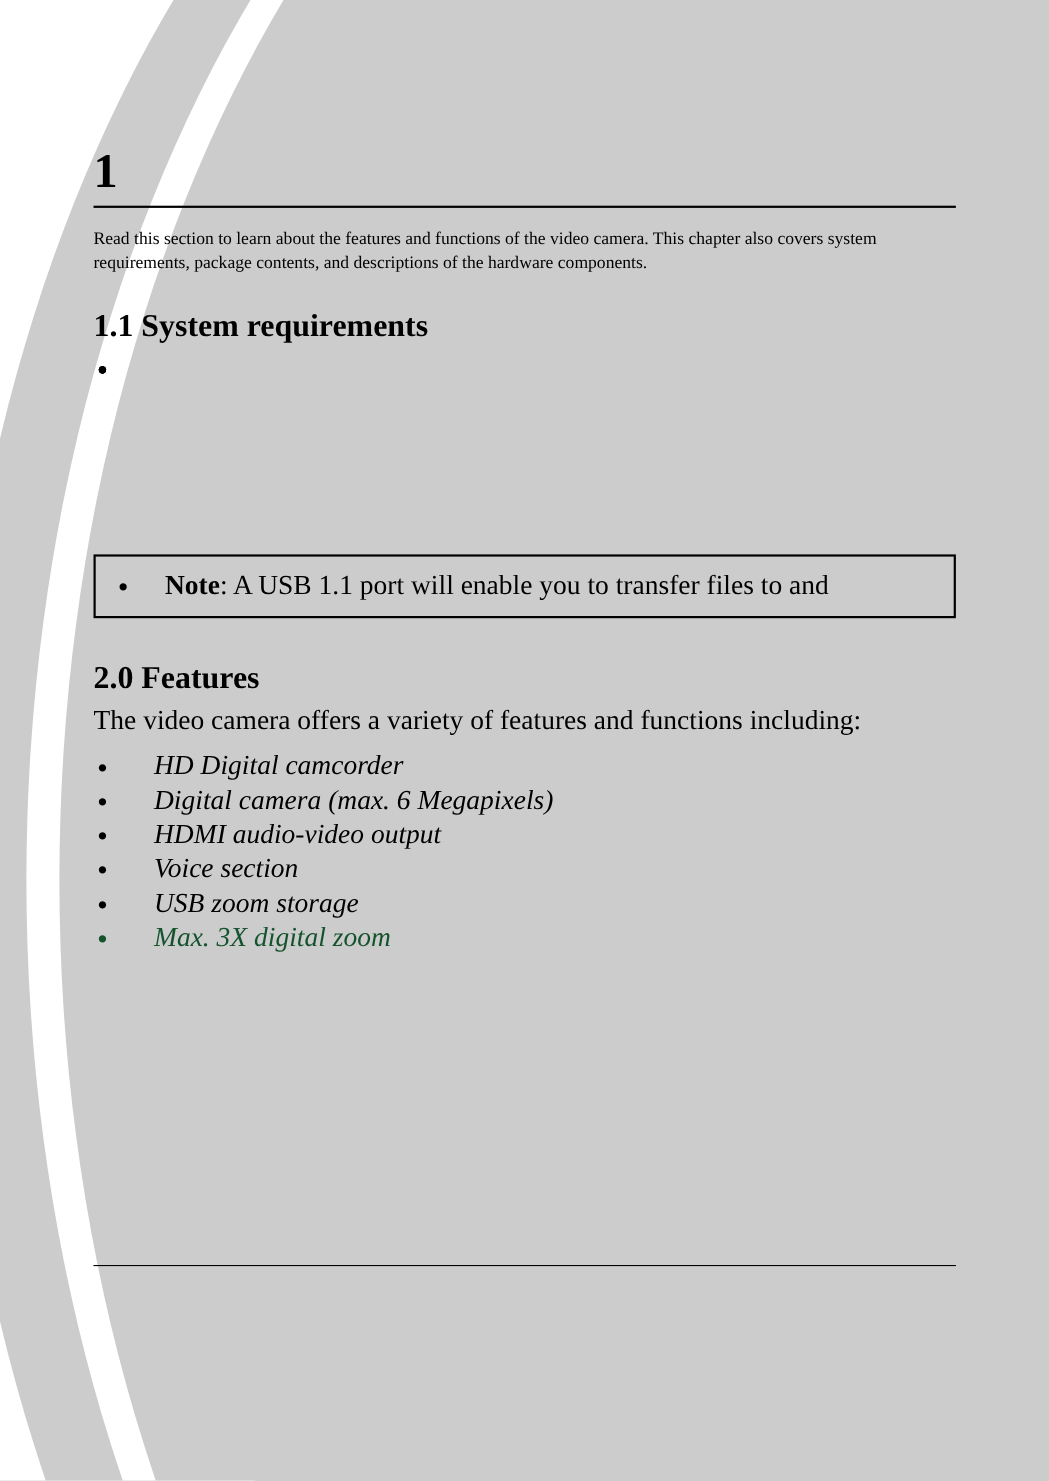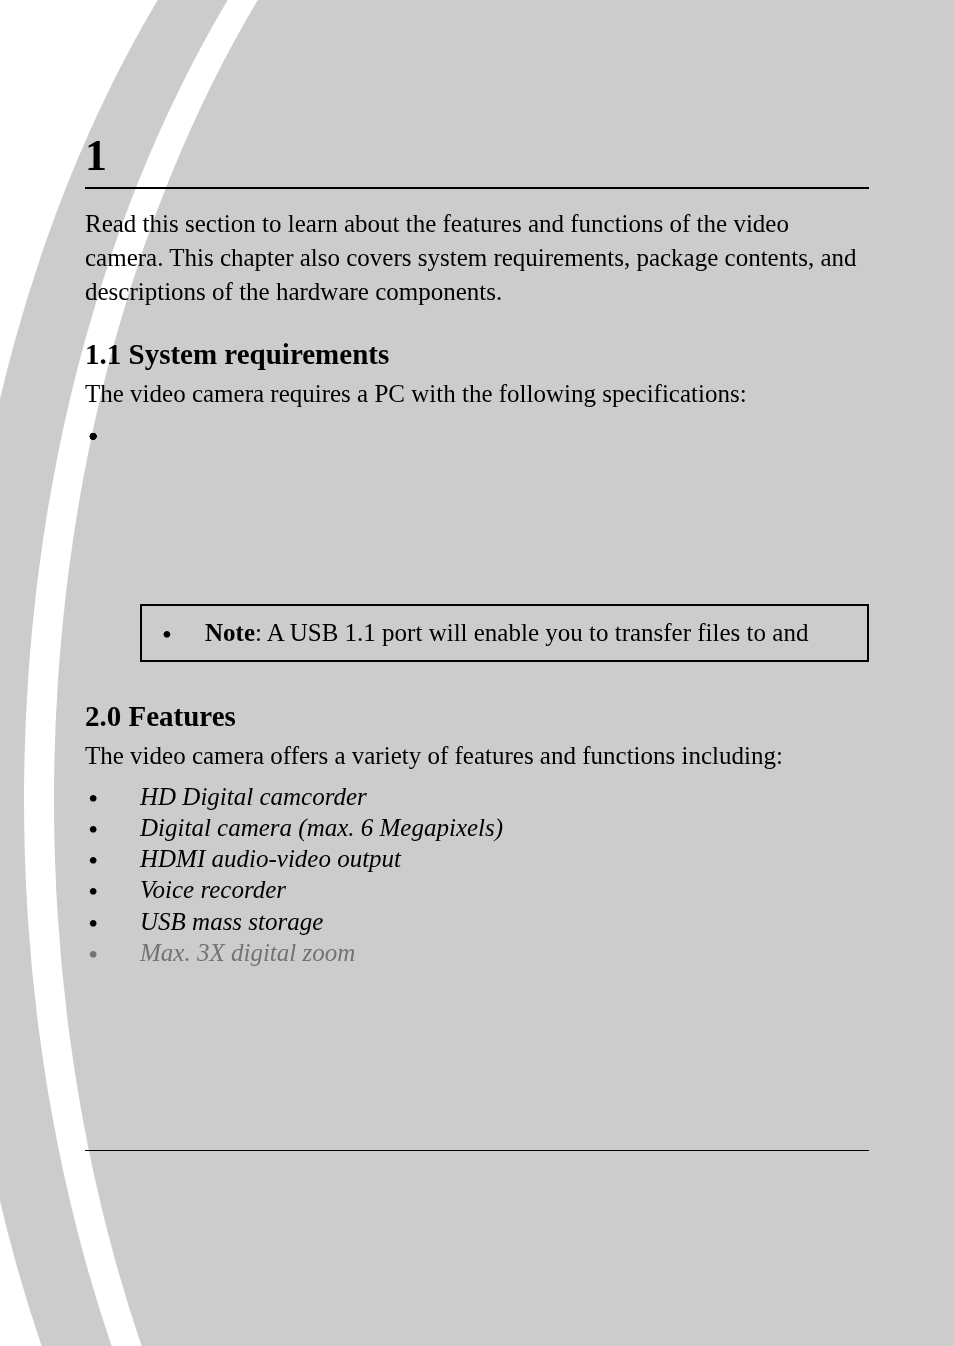--- a/index.html
+++ b/index.html
@@ -64,21 +64,21 @@
       margin-bottom: 18px;
       display: flex;
       gap: 28px;
     }
     
     .chapter-number {
       flex-shrink: 0;
     }
     
     .intro-text {
-      font-size: 25px;
+      font-size: 16px;
       line-height: 1.35;
       margin-bottom: 30px;
     }
     
     .section-heading {
       font-size: 29px;
       font-weight: bold;
       margin-bottom: 6px;
     }
     
@@ -107,21 +107,20 @@
       left: 3px;
       font-size: 28px;
     }
     
     .empty-bullets {
       min-height: 155px;
     }
     
     .note-box {
       border: 2px solid #000;
-      margin-left: 55px;
       margin-bottom: 38px;
       padding: 10px 18px 10px 8px;
     }
     
     .note-box .note-inner {
       font-size: 25px;
       line-height: 1.35;
       padding-left: 55px;
       position: relative;
     }
@@ -135,21 +134,21 @@
     
     .note-label {
       font-weight: bold;
     }
     
     .note-continuation {
       padding-left: 75px;
     }
     
     .red-text {
-      color: #737373;
+      color: #14532d;
     }
     
     .footer-rule {
       position: absolute;
       bottom: 195px;
       left: 85px;
       right: 85px;
       border-top: 1px solid #000;
       z-index: 5;
     }
@@ -163,21 +162,20 @@
 
 <div class="content">
 
   <h1 class="chapter-title">
     <span class="chapter-number">1</span>
   </h1>
 
   <p class="intro-text">Read this section to learn about the features and functions of the video camera. This chapter also covers system requirements, package contents, and descriptions of the hardware components.</p>
 
   <h2 class="section-heading">1.1 System requirements</h2>
-  <p class="section-intro">The video camera requires a PC with the following specifications:</p>
 
   <ul class="bullet-list empty-bullets">
     <li></li>
     <li></li>
     <li></li>
     <li></li>
     <li></li>
   </ul>
 
   <div class="note-box">
@@ -186,20 +184,20 @@
     </div>
   </div>
 
   <h2 class="section-heading">2.0 Features</h2>
   <p class="section-intro">The video camera offers a variety of features and functions including:</p>
 
   <ul class="bullet-list">
     <li>HD Digital camcorder</li>
     <li>Digital camera (max. 6 Megapixels)</li>
     <li>HDMI audio-video output</li>
-    <li>Voice recorder</li>
-    <li>USB mass storage</li>
+    <li>Voice section</li>
+    <li>USB zoom storage</li>
     <li class="red-text">Max. 3X digital zoom</li>
   </ul>
 
 </div>
 
 <div class="footer-rule"></div>
 
 </body></html>

